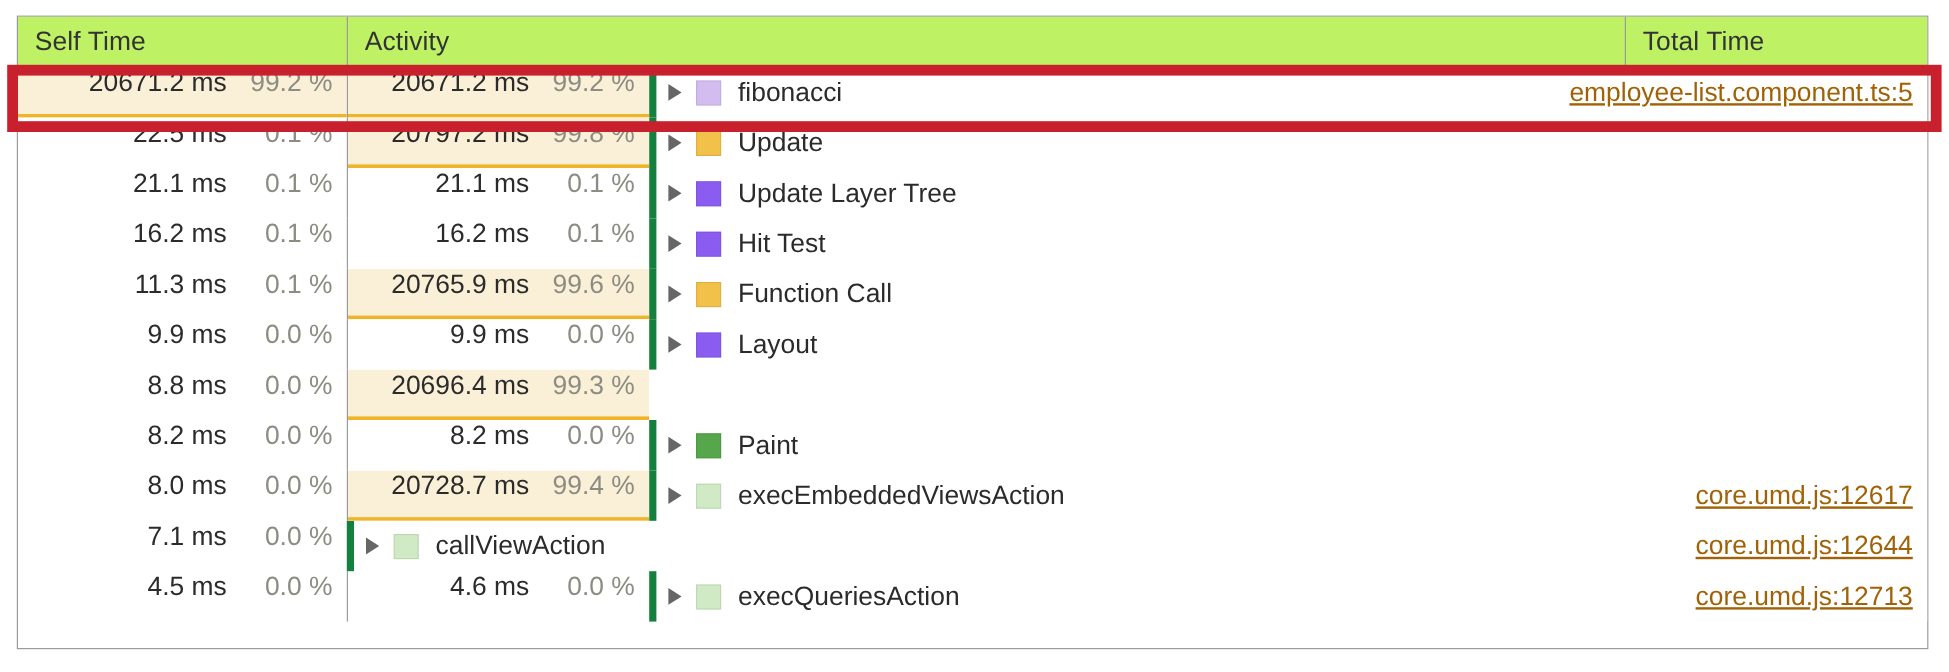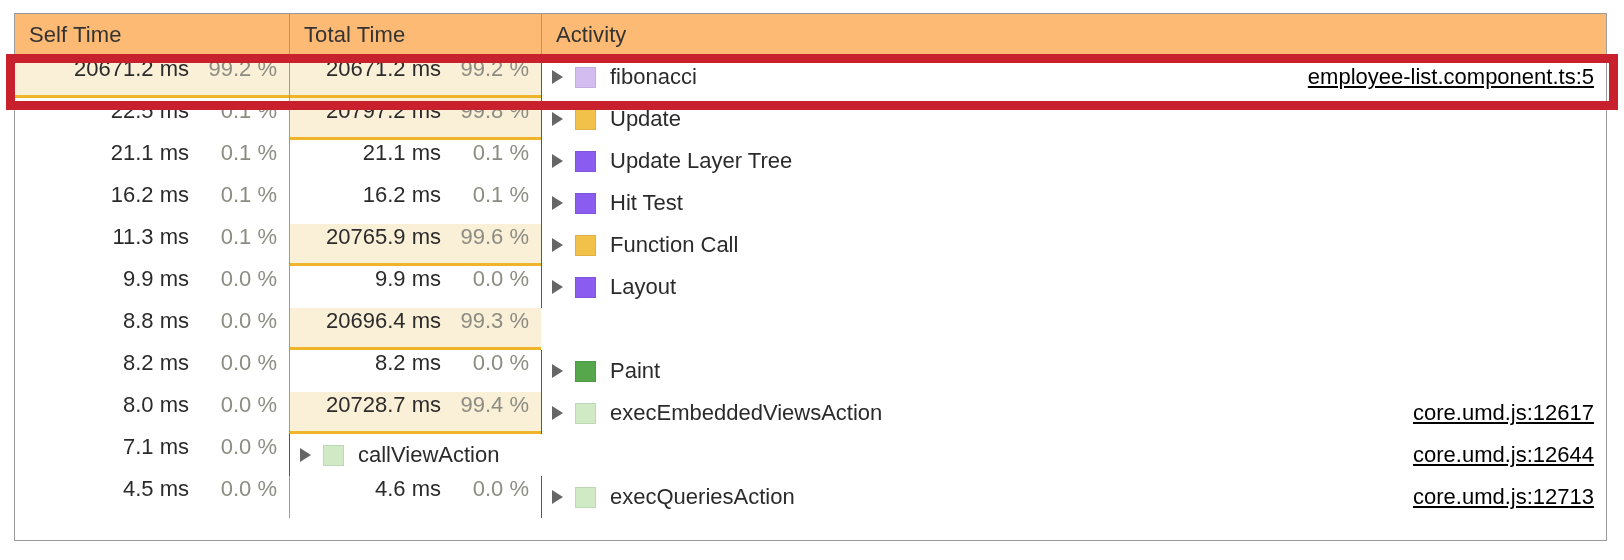--- a/index.html
+++ b/index.html
@@ -24,21 +24,21 @@
     height: 528px;
     box-sizing: border-box;
     border: 1px solid #9b9b9b;
     background: #ffffff;
   }
 
   
   .thead {
     display: flex;
     height: 42px;
-    background: #fdba74;
+    background: #bef264;
     border-bottom: 1px solid #9b9b9b;
     box-sizing: border-box;
   }
   .th {
     display: flex;
     align-items: center;
     box-sizing: border-box;
     font-size: 22px;
     color: #333333;
     padding-left: 14px;
@@ -84,21 +84,21 @@
     z-index: 1;
     white-space: nowrap;
   }
   .ms  { color: #2b2b2b; }
   .pct { color: #8c8c83; margin-left: 14px; display: inline-block; min-width: 74px; text-align: right; }
 
   
   .cell-act {
     flex: 1;
     box-sizing: border-box;
-    border-left: 1px solid #15803d;
+    border-left: 6px solid #15803d;
     display: flex;
     align-items: center;
     padding-left: 10px;
     padding-right: 12px;
     overflow: hidden;
   }
   .twisty {
     width: 0; height: 0;
     border-left: 11px solid #666666;
     border-top: 7px solid transparent;
@@ -114,21 +114,21 @@
     box-sizing: border-box;
   }
   .act-name {
     font-size: 22px;
     color: #2b2b2b;
     white-space: nowrap;
   }
   .spacer { flex: 1 1 auto; }
   .src-link {
     font-size: 22px;
-    color: #000000;
+    color: #a16207;
     text-decoration: underline;
     white-space: nowrap;
     cursor: pointer;
   }
 
   
   #highlight-box {
     position: absolute;
     left: 6px;
     top: 54px;
@@ -140,22 +140,22 @@
     z-index: 5;
   }
 </style>
 </head>
 <body>
 
 <div id="bottom-up-tree">
 
   <div class="thead">
     <div class="th self">Self Time</div>
+    <div class="th act">Activity</div>
     <div class="th total">Total Time</div>
-    <div class="th act">Activity</div>
   </div>
 
   <div class="tbody" id="tbody">
       <div class="row">
         <div class="cell-num self">
           <div class="bar" style="width: 100%;"></div>
           <span class="txt"><span class="ms">20671.2 ms</span><span class="pct">99.2 %</span></span>
         </div>
         <div class="cell-num total">
           <div class="bar" style="width: 100%;"></div>

